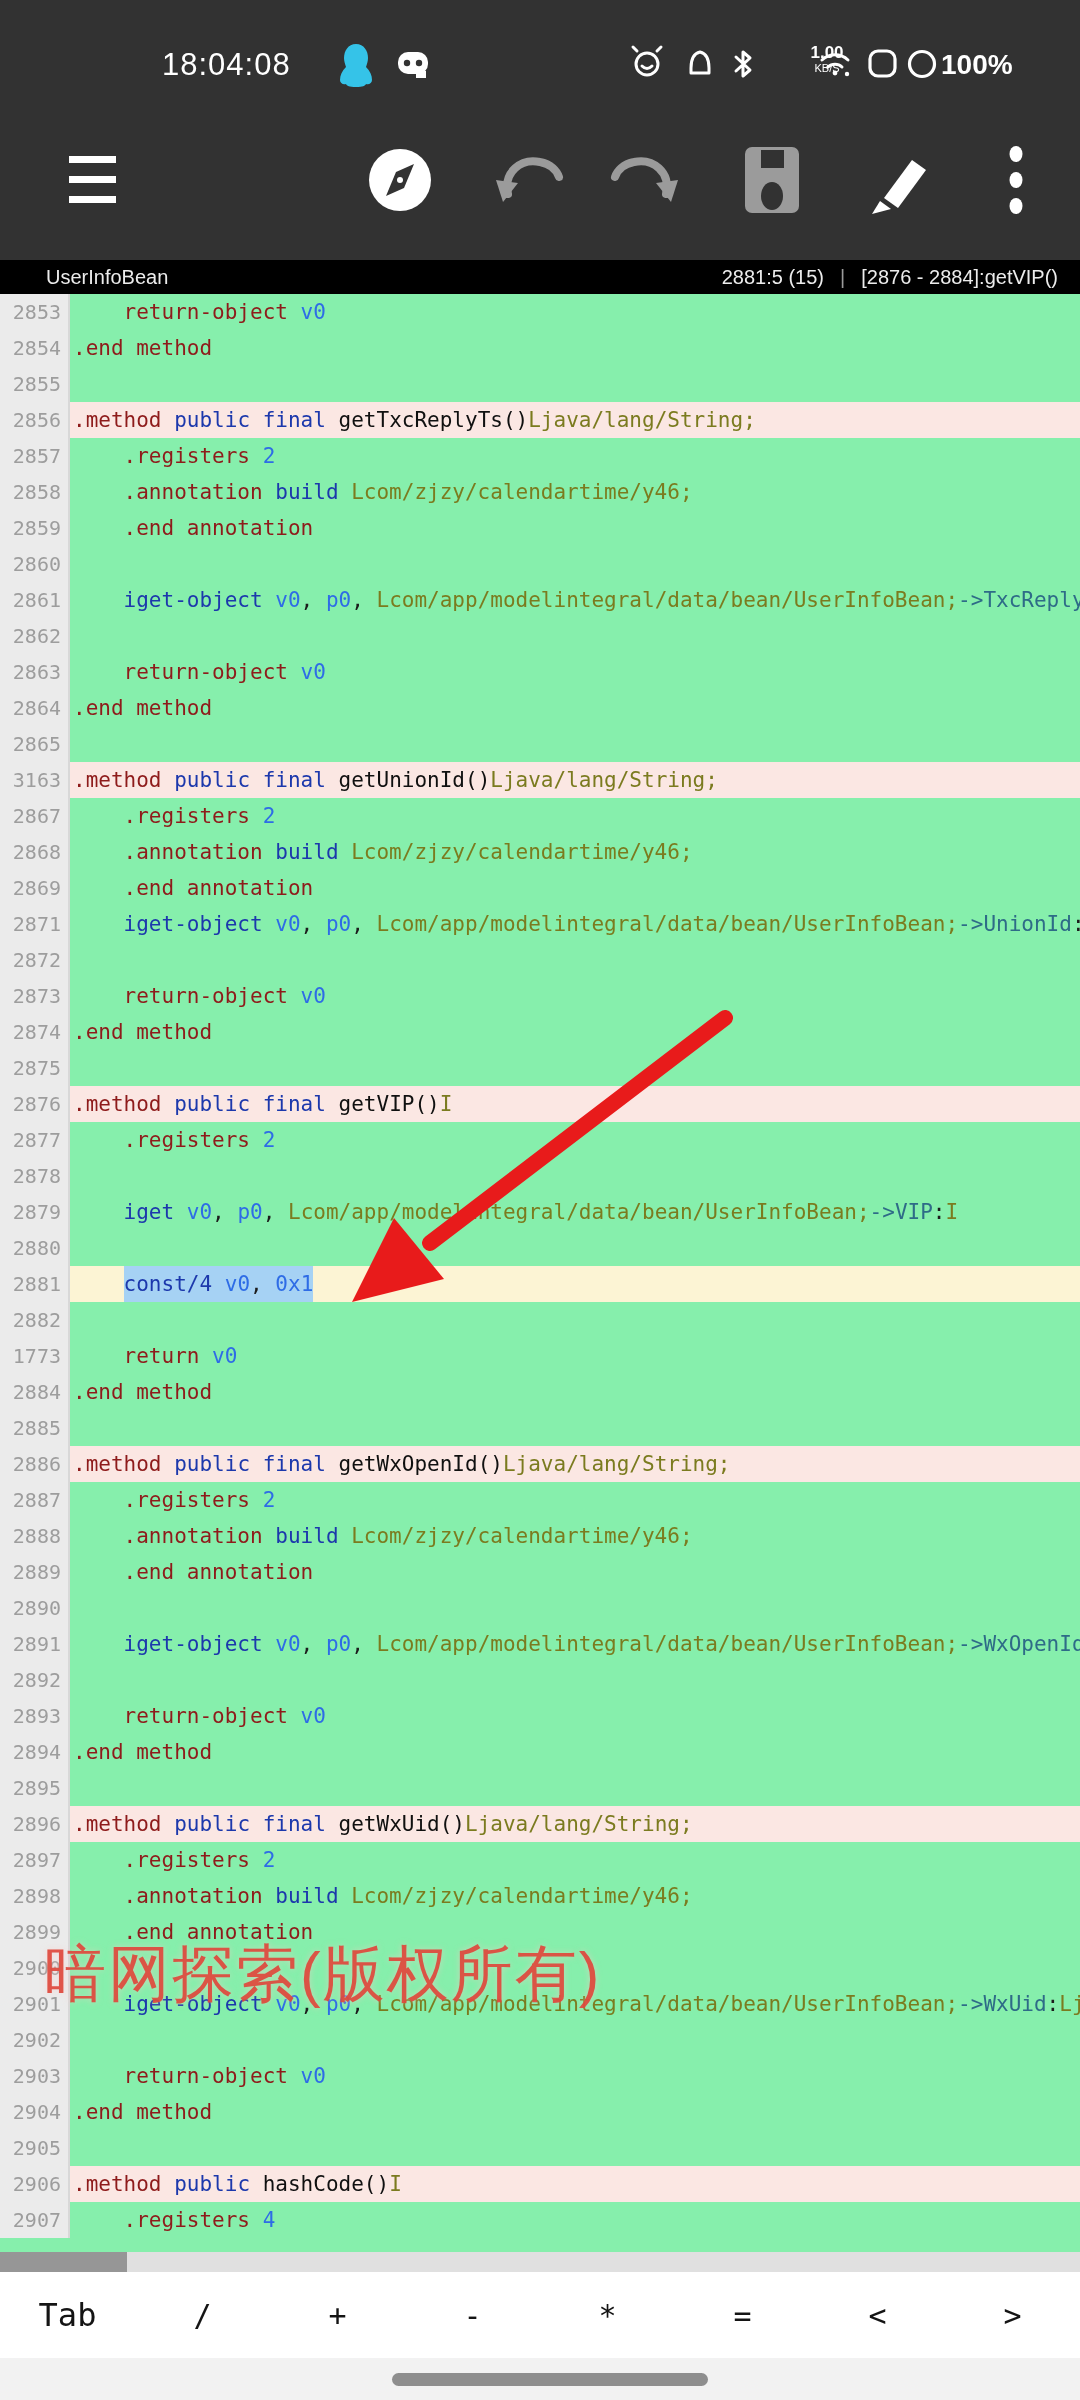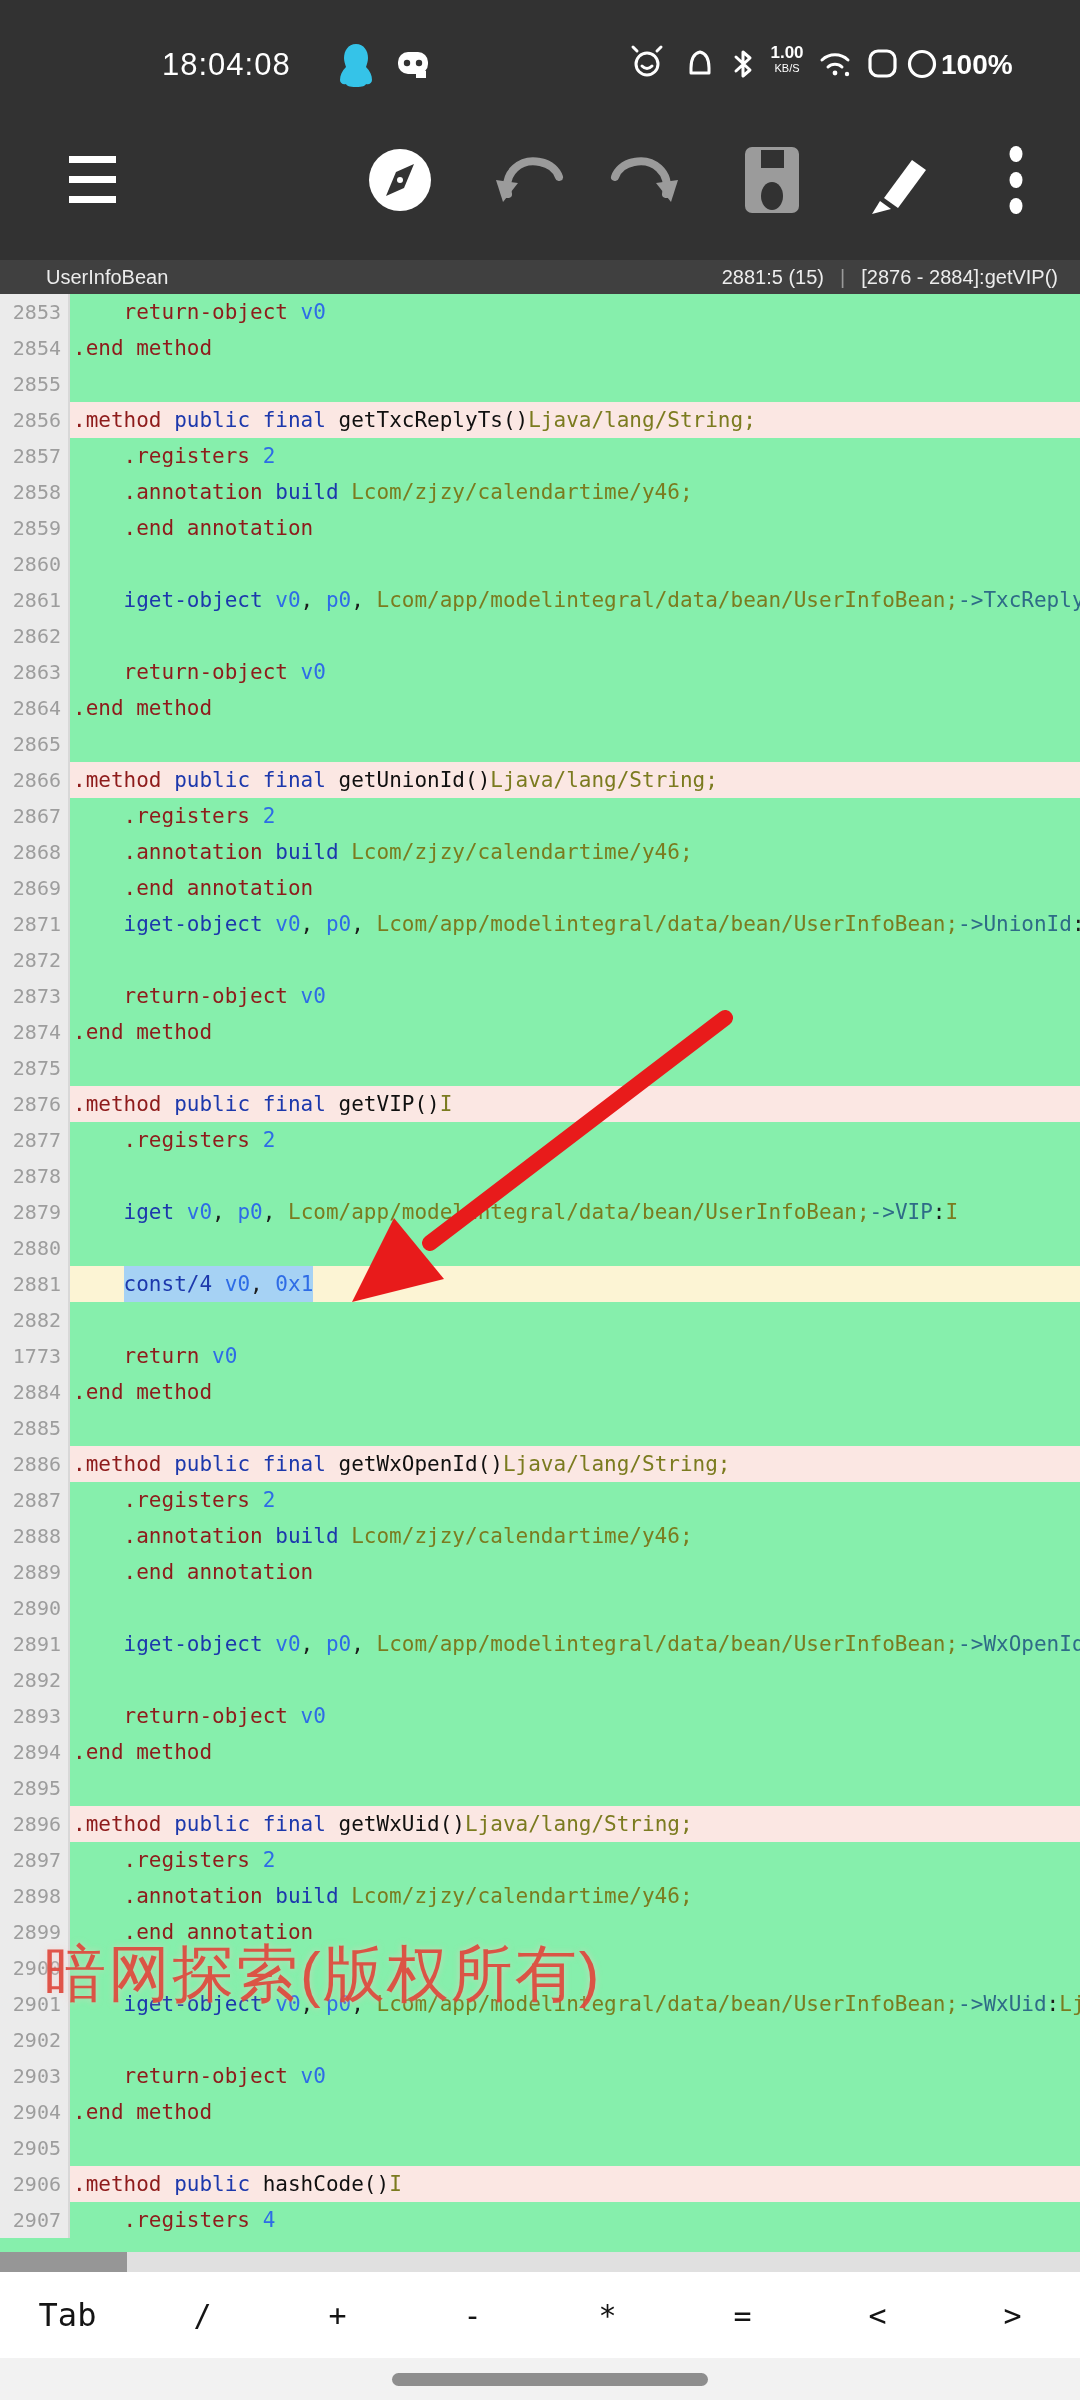--- a/index.html
+++ b/index.html
@@ -4,30 +4,30 @@
 <style>
   html,body{margin:0;padding:0;background:#000;}
   .phone{position:relative;width:1080px;height:2400px;overflow:hidden;background:#ffffff;
          font-family:"Liberation Sans", sans-serif;}
 
   
   .header-dark{position:absolute;left:0;top:0;width:1080px;height:260px;background:#323232;}
   .statusbar{position:absolute;left:0;top:0;width:1080px;height:100px;}
   .clock{position:absolute;left:162px;top:47px;color:#fff;font-size:31px;letter-spacing:1px;}
   .sicon{position:absolute;top:0;left:0;}
-  .kbps{position:absolute;left:764px;top:44px;width:46px;text-align:center;color:#fff;line-height:1;}
+  .kbps{position:absolute;left:804px;top:44px;width:46px;text-align:center;color:#fff;line-height:1;}
   .kbps .v{font-size:17px;font-weight:700;}
   .kbps .u{font-size:11px;margin-top:2px;}
   .batt-pct{position:absolute;left:941px;top:49px;color:#fff;font-size:28px;font-weight:600;}
 
   
   .toolbar{position:absolute;left:0;top:100px;width:1080px;height:160px;}
 
   
-  .tabbar{position:absolute;left:0;top:260px;width:1080px;height:34px;background:#404040;
+  .tabbar{position:absolute;left:0;top:260px;width:1080px;height:34px;background:#000000;
           display:flex;align-items:center;color:#ececec;font-size:20px;gap:7px;}
   .tabbar .title{margin-left:46px;}
   .tabbar .right{margin-left:auto;margin-right:22px;display:flex;gap:16px;align-items:center;}
   .tabbar .pipe{color:#9a9a9a;}
 
   
   .editor{position:absolute;left:0;top:294px;width:1080px;height:1979px;overflow:hidden;
           background:#86efac;font-family:"DejaVu Sans Mono", monospace;}
   .row{display:flex;height:36px;line-height:36px;}
   .gut{flex:none;width:70px;box-sizing:border-box;background:#ebebeb;border-right:2px solid #d8d8d8;
@@ -200,21 +200,21 @@
       </div>
       <div class="row">
         <div class="gut">2864</div>
         <div class="code"><span class="tk-kw">.end method</span></div>
       </div>
       <div class="row">
         <div class="gut">2865</div>
         <div class="code"></div>
       </div>
       <div class="row hl-m">
-        <div class="gut">2866</div>
+        <div class="gut">3163</div>
         <div class="code"><span class="tk-kw">.method</span><span class="tk-p"> </span><span class="tk-mod">public</span><span class="tk-p"> </span><span class="tk-mod">final</span><span class="tk-p"> </span><span class="tk-name">getUnionId()</span><span class="tk-type">Ljava/lang/String;</span></div>
       </div>
       <div class="row">
         <div class="gut">2867</div>
         <div class="code"><span class="tk-p">    </span><span class="tk-kw">.registers</span><span class="tk-p"> </span><span class="tk-num">2</span></div>
       </div>
       <div class="row">
         <div class="gut">2868</div>
         <div class="code"><span class="tk-p">    </span><span class="tk-kw">.annotation</span><span class="tk-p"> </span><span class="tk-mod">build</span><span class="tk-p"> </span><span class="tk-type">Lcom/zjzy/calendartime/y46;</span></div>
       </div>

